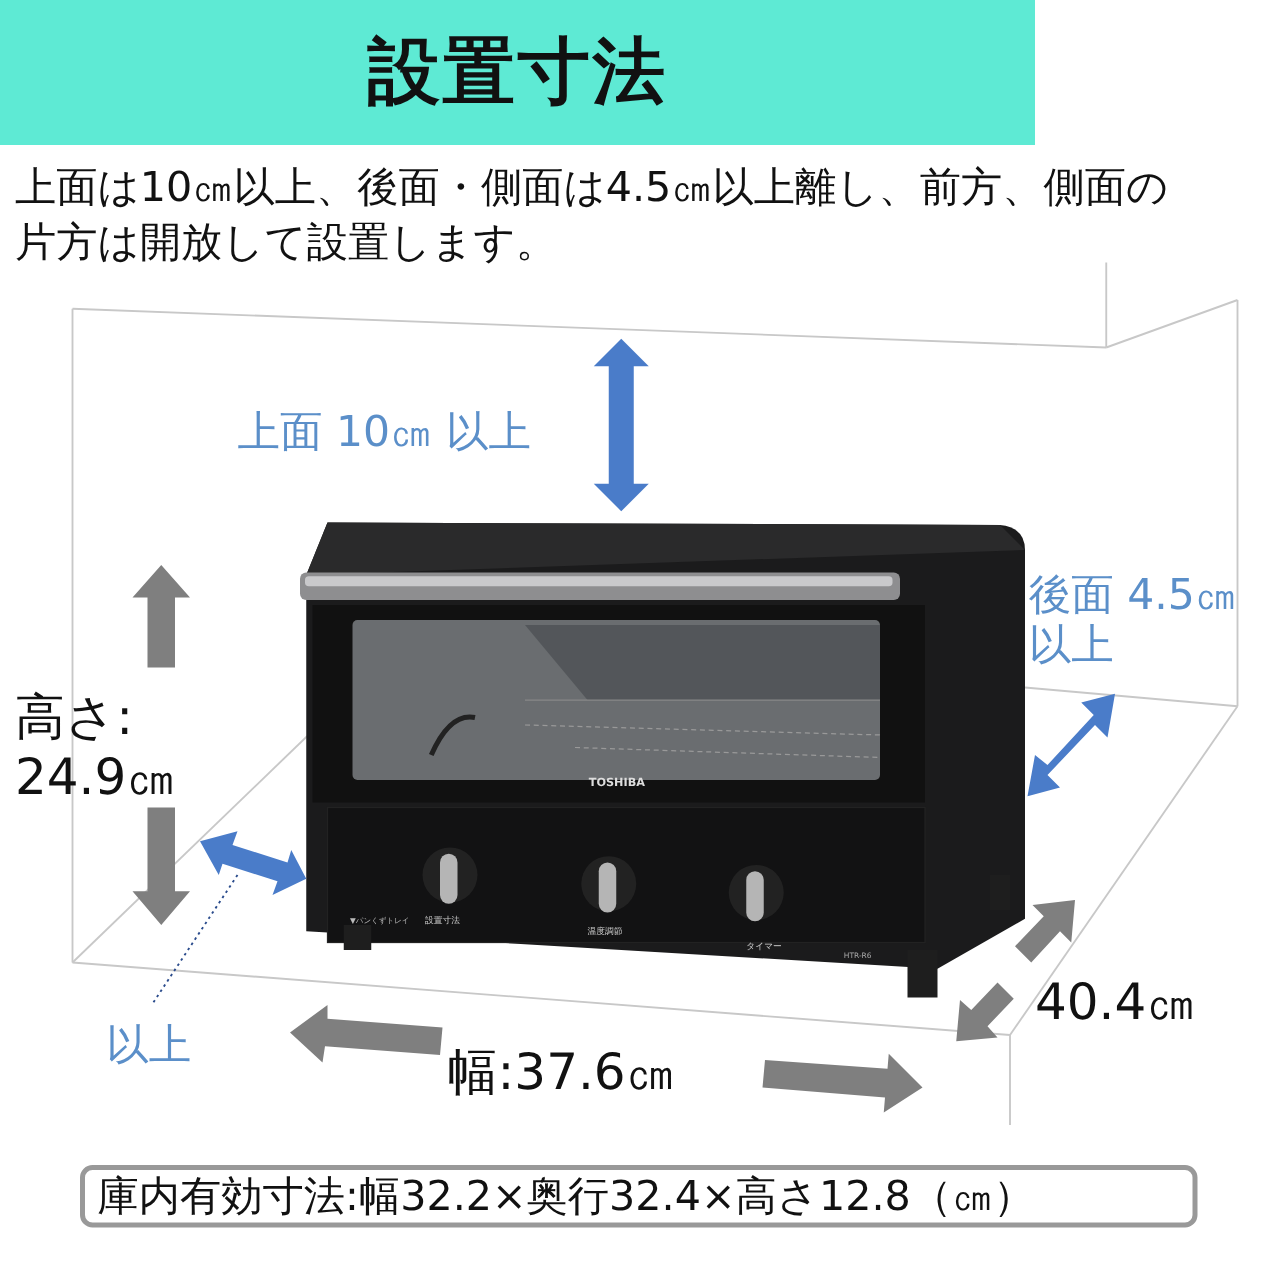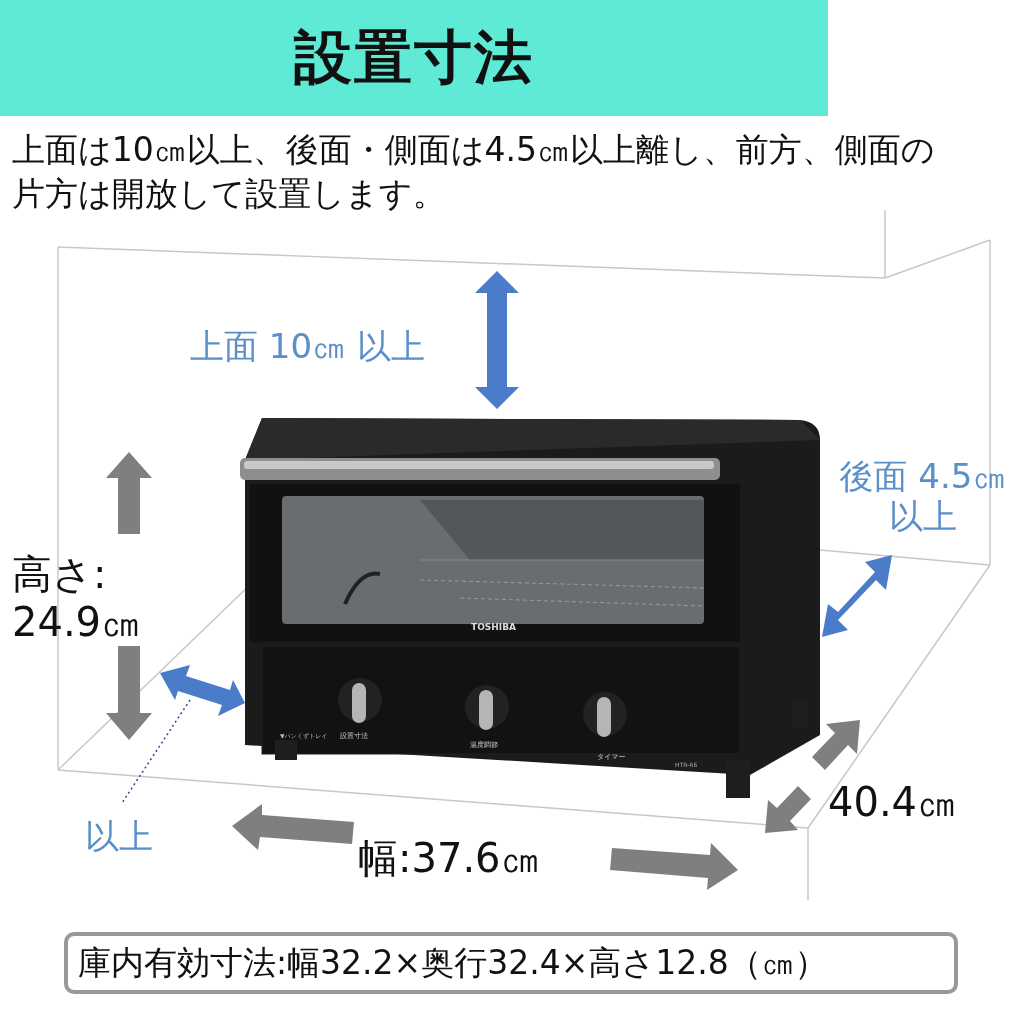--- a/index.html
+++ b/index.html
@@ -6,21 +6,21 @@
   html, body { width:1024px; height:1024px; background:#ffffff; overflow:hidden; }
   body { position:relative; font-family:"DejaVu Sans", "Liberation Sans", sans-serif; color:#111; }
   .header { position:absolute; left:0; top:0; width:828px; height:116px; background:#5eead4;
     display:flex; align-items:center; justify-content:center; }
   .header h1 { font-size:58px; font-weight:bold; letter-spacing:2px; color:#111; }
   .intro { position:absolute; left:12px; top:128px; width:1010px; font-size:33px; line-height:44px; color:#111; }
   .abs { position:absolute; }
   .blue { color:#5b8fc9; }
   .lbl-blue { font-size:34px; line-height:40px; }
   .lbl-black { font-size:40px; line-height:48px; color:#111; }
-  .footer-box { position:absolute; left:64px; top:932px; width:894px; height:62px; border:4px solid #999;
+  .footer-box { position:absolute; left:64px; top:932px; width:894px; height:50px; border:4px solid #999;
     border-radius:10px; display:flex; align-items:center; padding-left:10px; font-size:33px; color:#111; background:#fff; }
   svg.scene { position:absolute; left:0; top:0; }
 </style>
 </head>
 <body>
 
 <div class="header">
   <h1>設置寸法</h1>
 </div>
 
@@ -88,21 +88,21 @@
     <polygon points="232,826 262,804 262,815 354,822 352,844 260,837 258,850"></polygon>
     <polygon points="612,848 710,855 711,843 738,870 707,890 708,878 610,870"></polygon>
   </g>
   <g fill="#7f7f7f">
     <polygon points="860,720 857,754 848,745 825,770 812,757 835,733 826,724"></polygon>
     <polygon points="765,833 768,800 777,808 798,786 811,799 790,821 798,830"></polygon>
   </g>
 </svg>
 
 <div class="abs blue lbl-blue" style="left:190px; top:326px;">上面 10㎝ 以上</div>
-<div class="abs blue lbl-blue" style="left:823px; top:456px; text-align:center; width:200px;">
+<div class="abs blue lbl-blue" style="left:823px; top:456px; width:200px;">
   <div>後面 4.5㎝</div>
   <div>以上</div>
 </div>
 <div class="abs blue lbl-blue" style="left:14px; top:816px; text-align:center; width:210px;">
   <div>以上</div>
 </div>
 
 <div class="abs lbl-black" style="left:12px; top:550px;">
   <div>高さ:</div>
   <div>24.9㎝</div>

